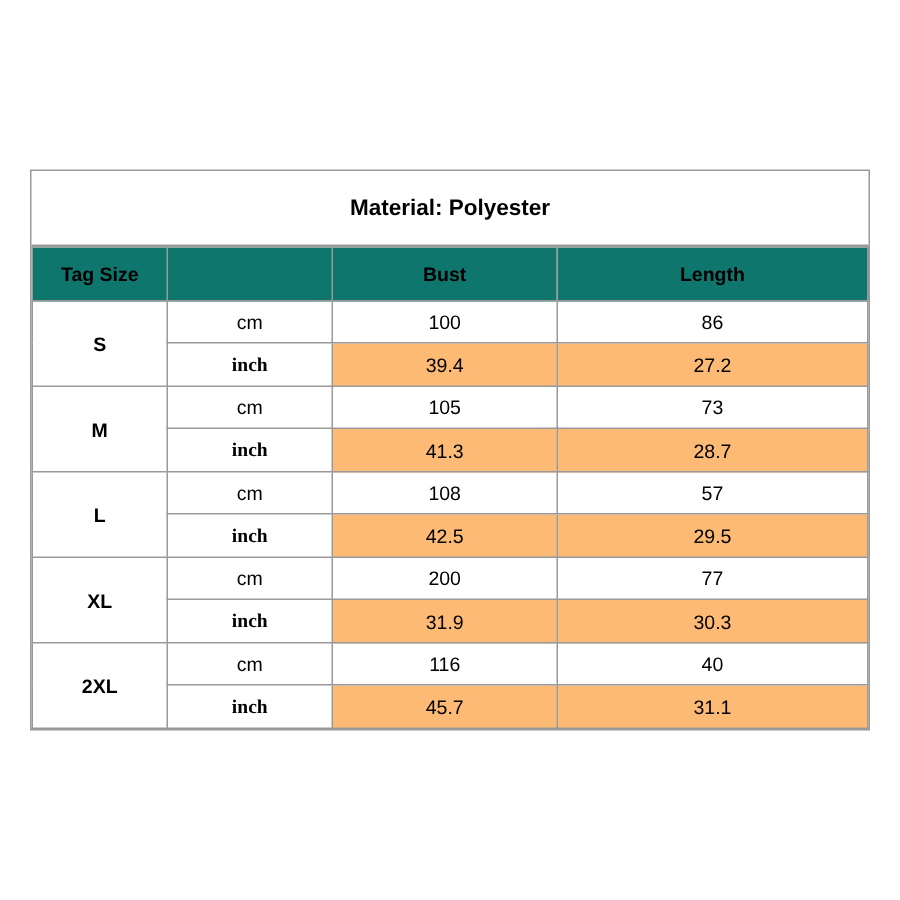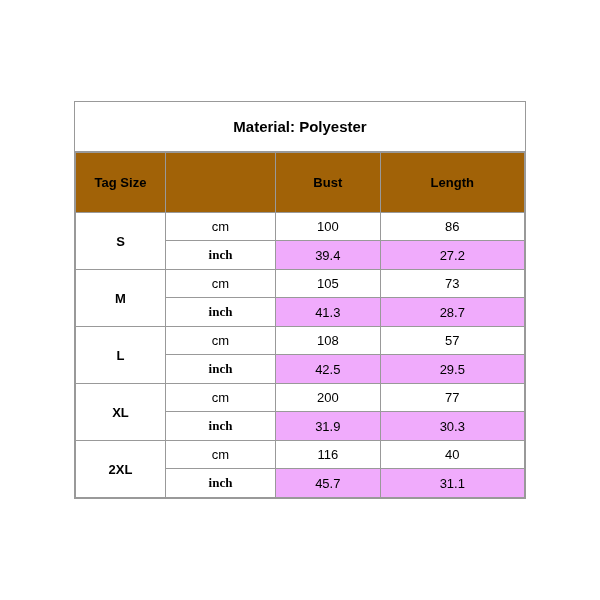--- a/index.html
+++ b/index.html
@@ -6,21 +6,21 @@
     body {
       width: 600px;
       height: 600px;
       display: flex;
       align-items: center;
       justify-content: center;
       background: #fff;
       font-family: Arial, sans-serif;
     }
     .container {
-      width: 452px;
+      width: 560px;
       border: 1px solid #999;
     }
     .title-row {
       padding: 16px;
       text-align: center;
       border-bottom: 1px solid #999;
       font-weight: bold;
       font-size: 15px;
     }
     table {
@@ -28,32 +28,32 @@
       border-collapse: collapse;
     }
     td, th {
       border: 1px solid #999;
       text-align: center;
       font-size: 13px;
       padding: 6px 4px;
     }
     .header-row th {
       font-weight: bold;
-      background: #a16207;
-      padding: 22px 4px;
+      background: #0f766e;
+      padding: 10px 4px;
     }
     .tag-size-cell {
       font-weight: bold;
       width: 90px;
     }
     .unit-cell {
       width: 110px;
     }
     .shaded {
-      background-color: #f0abfc;
+      background-color: #fdba74;
     }
     .unit-bold {
       font-weight: bold;
       font-family: Liberation Serif, serif;
     }
   </style>
 </head>
 <body>
 
 <div class="container">

